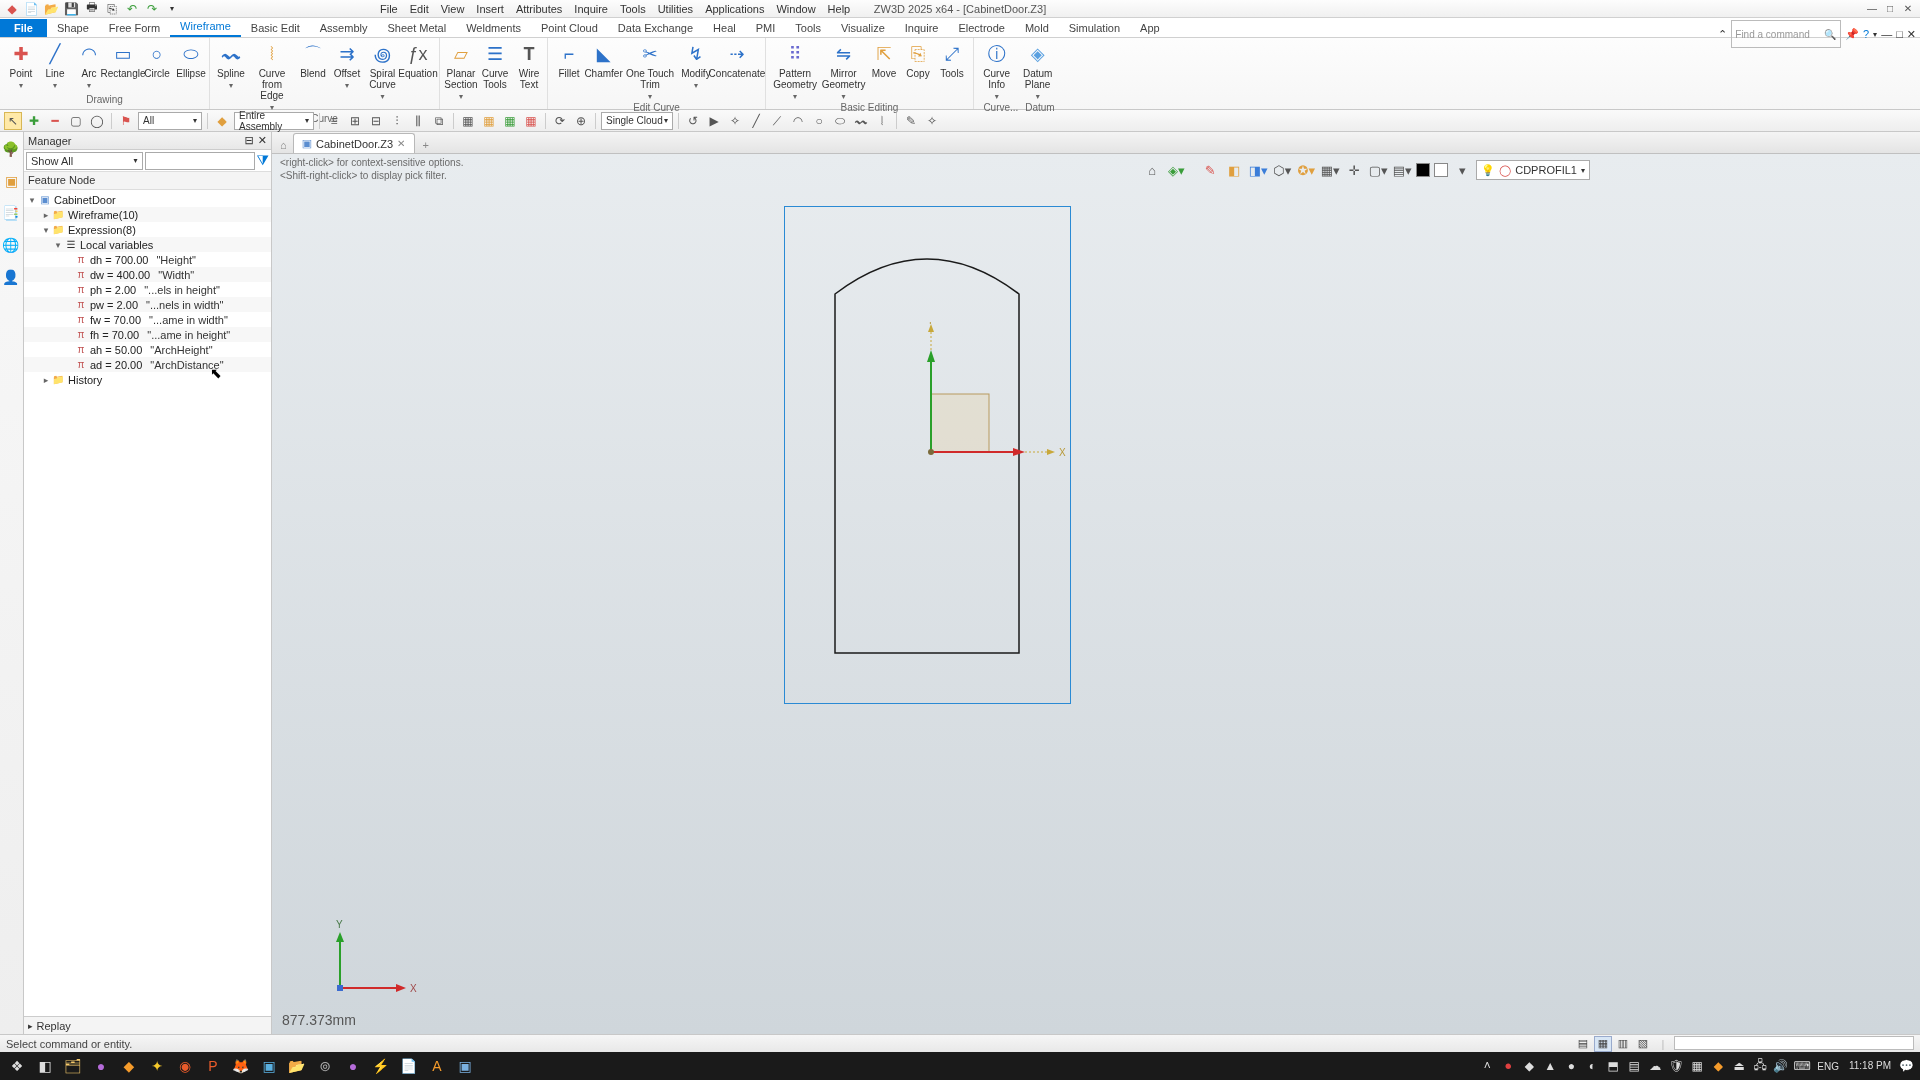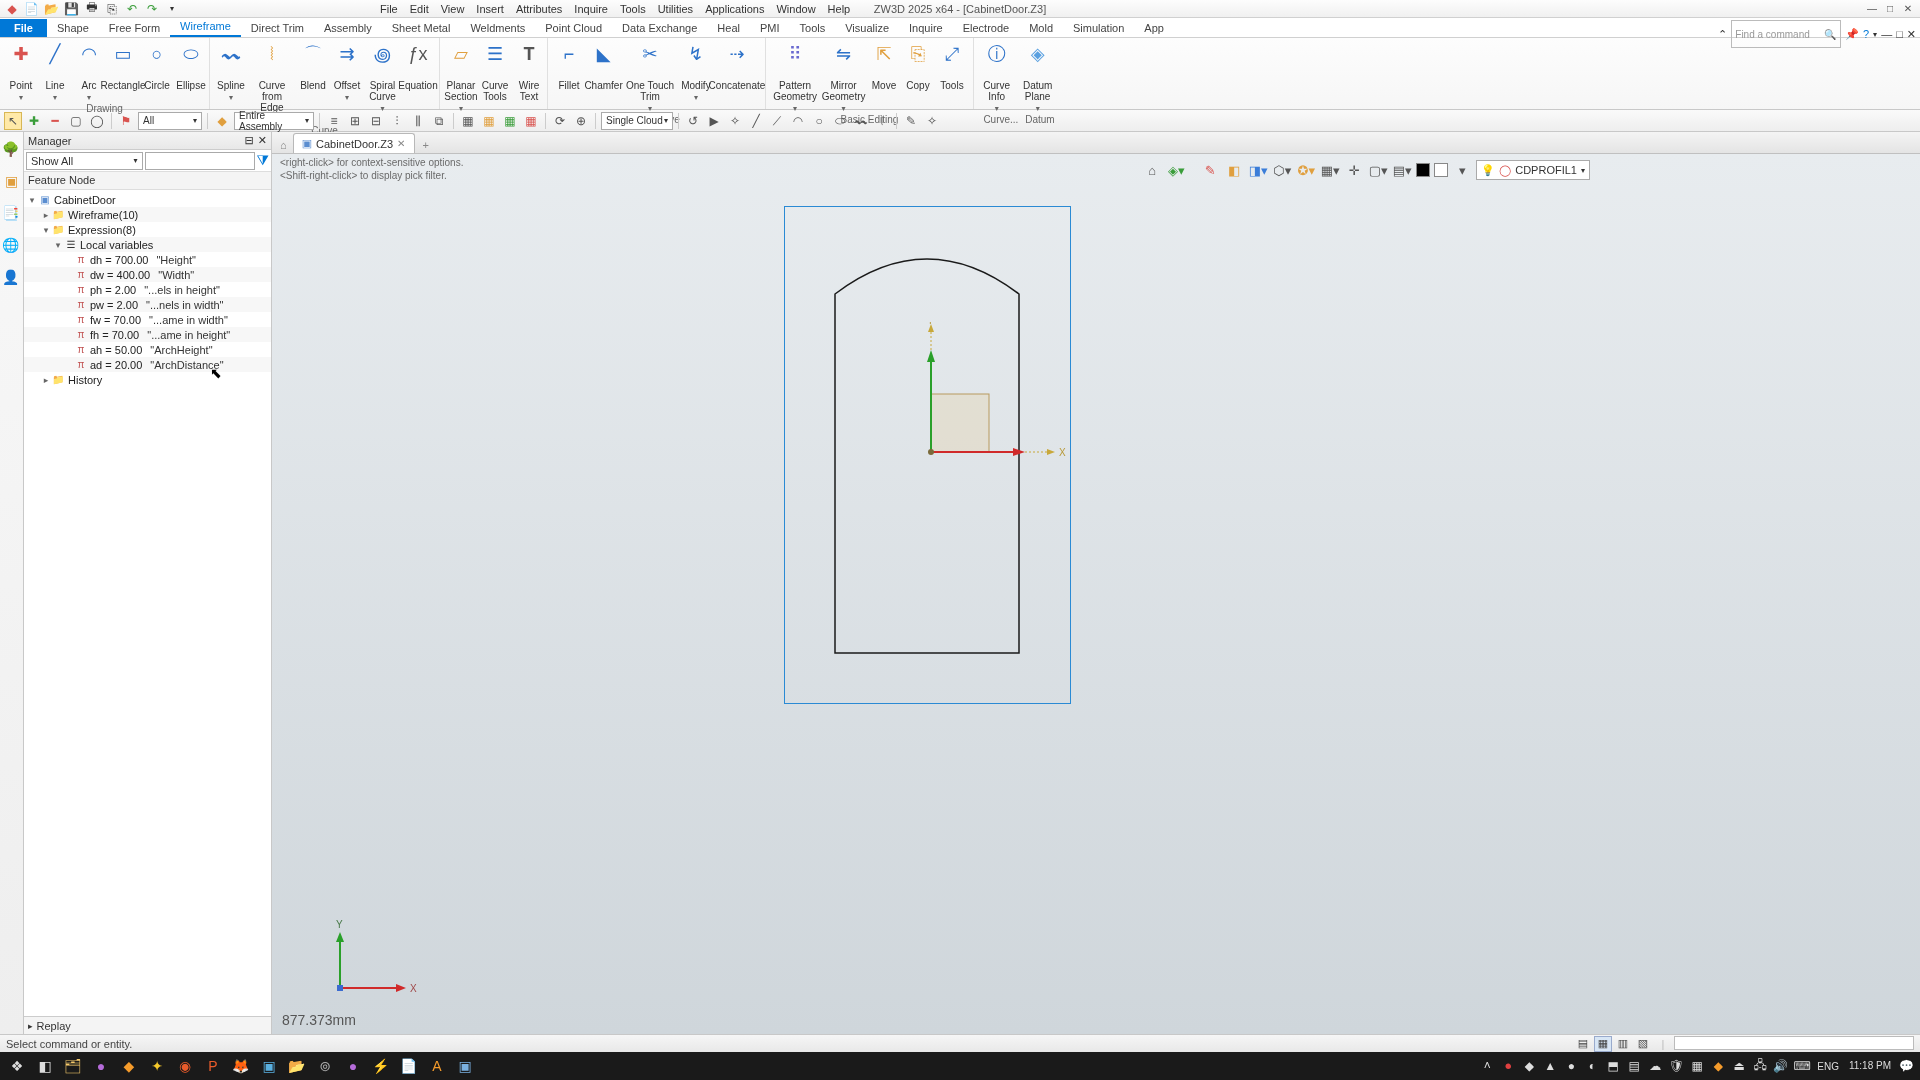--- a/index.html
+++ b/index.html
@@ -22,21 +22,21 @@
 .ribbon-tab.file { background: #0078d7; color: #fff; padding: 3px 14px; font-weight: bold;}
 .ribbon-right { position:absolute; right:4px; top:2px; display:flex; gap:4px; align-items:center;}
 .search-box { width:110px; height:28px; border:1px solid #bbb; font-size:10px; padding:12px 3px; color:#999; display:flex; align-items:center; justify-content:space-between;}
 
 
 .ribbon { height: 72px; background: linear-gradient(#fdfdfd,#f6f6f6); border-bottom: 1px solid #c8c8c8; display: flex; }
 .ribbon-group { border-right: 1px solid #e0e0e0; padding: 2px 6px; display: flex; flex-direction: column; }
 .group-items { display: flex; gap: 4px; flex: 1; align-items: flex-start; }
 .r-btn { display: flex; flex-direction: column; align-items: center; justify-content: flex-start; width: auto; min-width:30px; padding: 2px 2px 0; gap:2px; font-size: 10px; color: #333; cursor: default;}
 .r-btn .ic { width: 24px; height: 24px; display:flex; align-items:center; justify-content:center; font-size:18px;}
-.r-btn .lbl { text-align: center; line-height: 1.1; margin-top: 12px;}
+.r-btn .lbl { text-align: center; line-height: 1.1;}
 .r-btn .dd { font-size: 8px; color:#666;}
 .group-label { font-size: 10px; color: #666; text-align: center; padding: 1px 0 2px; }
 
 
 .toolbar2 { height: 22px; background: linear-gradient(#fafafa,#eeeeee); border-bottom: 1px solid #c8c8c8; display: flex; align-items: center; padding: 0 4px; gap: 3px;}
 .tb-ic { width: 18px; height: 18px; display:flex; align-items:center; justify-content:center; font-size:12px; color:#555;}
 .tb-sep { width:1px; height:16px; background:#ccc; margin:0 2px;}
 .tb-combo { height:18px; border:1px solid #aaa; background:#fff; font-size:10px; padding:0 4px; display:flex; align-items:center; justify-content:space-between;}
 
 
@@ -127,21 +127,21 @@
     <span class="ic">□</span>
     <span class="ic">✕</span>
   </div>
 </div>
 
 <div class="ribbon-tabs">
   <div class="ribbon-tab file">File</div>
   <div class="ribbon-tab">Shape</div>
   <div class="ribbon-tab">Free Form</div>
   <div class="ribbon-tab active">Wireframe</div>
-  <div class="ribbon-tab">Direct Trim</div>
+  <div class="ribbon-tab">Basic Edit</div>
   <div class="ribbon-tab">Assembly</div>
   <div class="ribbon-tab">Sheet Metal</div>
   <div class="ribbon-tab">Weldments</div>
   <div class="ribbon-tab">Point Cloud</div>
   <div class="ribbon-tab">Data Exchange</div>
   <div class="ribbon-tab">Heal</div>
   <div class="ribbon-tab">PMI</div>
   <div class="ribbon-tab">Tools</div>
   <div class="ribbon-tab">Visualize</div>
   <div class="ribbon-tab">Inquire</div>

